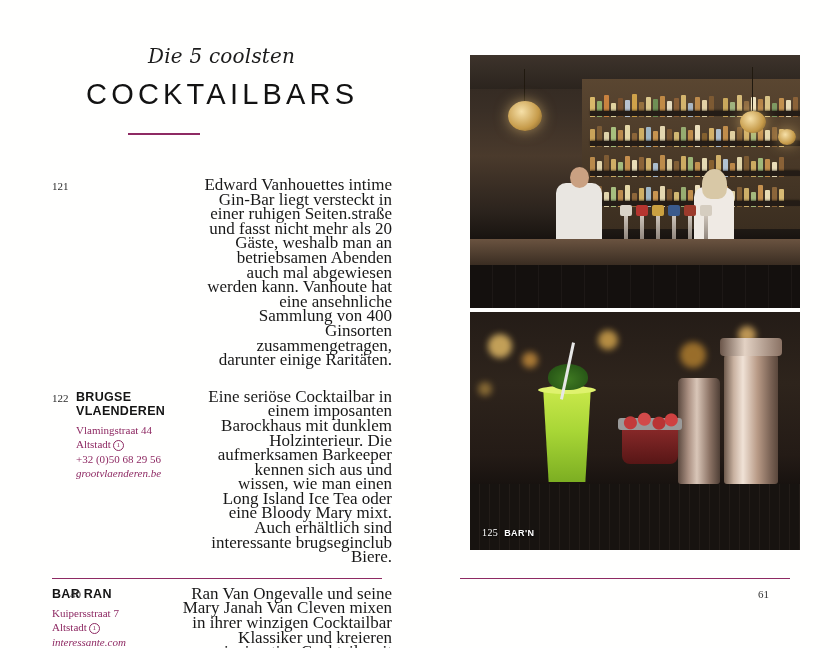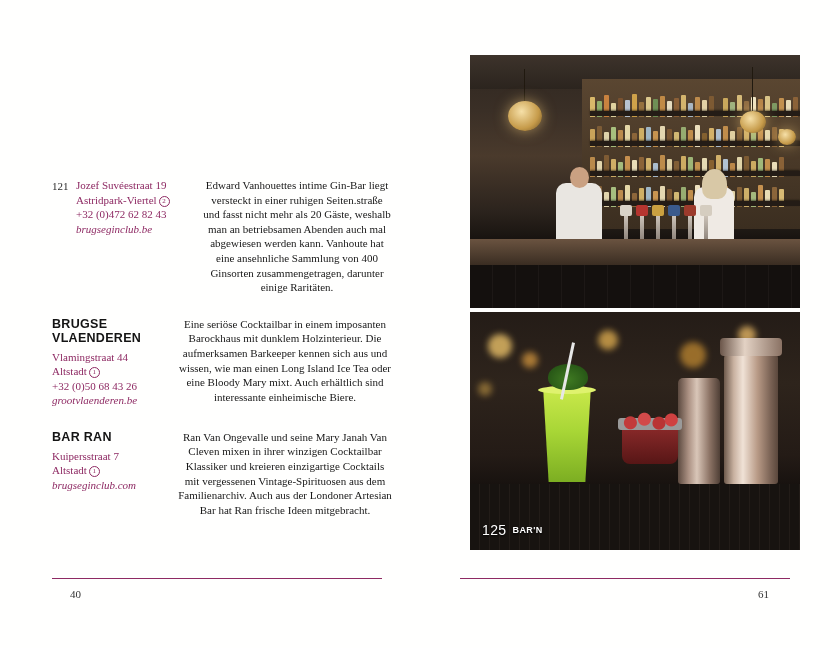--- a/index.html
+++ b/index.html
@@ -117,24 +117,24 @@
     height: 9px;
     line-height: 9px;
     font-size: 7px;
     text-align: center;
     vertical-align: 1px;
     margin-left: 2px;
   }
   .entry-body {
     flex: 1;
     font-family: "Liberation Serif", serif;
-    font-size: 11px;
+    font-size: 17px;
     line-height: 14.6px;
     color: #181818;
-    text-align: center;
+    text-align: right;
     padding-left: 8px;
   }
   .entry-body p {
     margin: 0;
   }
   
   .footer-rule-left {
     position: absolute;
     left: 52px;
     top: 578px;
@@ -419,81 +419,79 @@
     display: flex;
     align-items: center;
     gap: 6px;
     color: #ffffff;
     font-family: "Liberation Sans", sans-serif;
     font-size: 9px;
     letter-spacing: .4px;
     text-shadow: 0 1px 2px rgba(0,0,0,.9);
   }
   .photo-caption .cap-num {
-    font-family: Liberation Sans, sans-serif;
-    font-size: 14px;
+    font-family: Liberation Serif, serif;
+    font-size: 10px;
     font-weight: normal;
   }
   .photo-caption .cap-name {
     font-weight: bold;
   }
 </style>
 </head>
 <body>
 
 <div class="spread">
 
   <div class="page-left">
 
+    <div class="heading-block">
+      <div class="kicker">Die 5 coolsten</div>
+      <div class="main-title">COCKTAILBARS</div>
+      <div class="rule"></div>
+    </div>
 
     <div class="entries">
 
       <div class="entry">
         <div class="entry-num">121</div>
         <div class="entry-left">
-          <div class="entry-addr">
-            <span class="line">Jozef Suvéestraat 19</span>
-            <span class="line">
-              <span>Astridpark-Viertel</span><span class="circnum">2</span>
-            </span>
-            <span class="line">+32 (0)472 62 82 43</span>
-            <span class="line web">brugseginclub.be</span>
-          </div>
         </div>
         <div class="entry-body">
           <p>Edward Vanhouettes intime Gin-Bar liegt versteckt in einer ruhigen Seiten.straße und fasst nicht mehr als 20 Gäste, weshalb man an betriebsamen Abenden auch mal abgewiesen werden kann. Vanhoute hat eine ansehnliche Sammlung von 400 Ginsorten zusammengetragen, darunter einige Raritäten.</p>
         </div>
       </div>
 
       <div class="entry">
+        <div class="entry-num">122</div>
         <div class="entry-left">
           <div class="entry-name">BRUGSE VLAENDEREN</div>
           <div class="entry-addr">
             <span class="line">Vlamingstraat 44</span>
             <span class="line">
               <span>Altstadt</span><span class="circnum">1</span>
             </span>
-            <span class="line">+32 (0)50 68 43 26</span>
+            <span class="line">+32 (0)50 68 29 56</span>
             <span class="line web">grootvlaenderen.be</span>
           </div>
         </div>
         <div class="entry-body">
-          <p>Eine seriöse Cocktailbar in einem imposanten Barockhaus mit dunklem Holzinterieur. Die aufmerksamen Barkeeper kennen sich aus und wissen, wie man einen Long Island Ice Tea oder eine Bloody Mary mixt. Auch erhältlich sind interessante einheimische Biere.</p>
+          <p>Eine seriöse Cocktailbar in einem imposanten Barockhaus mit dunklem Holzinterieur. Die aufmerksamen Barkeeper kennen sich aus und wissen, wie man einen Long Island Ice Tea oder eine Bloody Mary mixt. Auch erhältlich sind interessante brugseginclub Biere.</p>
         </div>
       </div>
 
       <div class="entry">
         <div class="entry-left">
           <div class="entry-name">BAR RAN</div>
           <div class="entry-addr">
             <span class="line">Kuipersstraat 7</span>
             <span class="line">
               <span>Altstadt</span><span class="circnum">1</span>
             </span>
-            <span class="line web">brugseginclub.com</span>
+            <span class="line web">interessante.com</span>
           </div>
         </div>
         <div class="entry-body">
           <p>Ran Van Ongevalle und seine Mary Janah Van Cleven mixen in ihrer winzigen Cocktailbar Klassiker und kreieren einzigartige Cocktails mit vergessenen Vintage-Spirituosen aus dem Familienarchiv. Auch aus der Londoner Artesian Bar hat Ran frische Ideen mitgebracht.</p>
         </div>
       </div>
 
     </div>
 
     <div class="footer-rule-left"></div>

